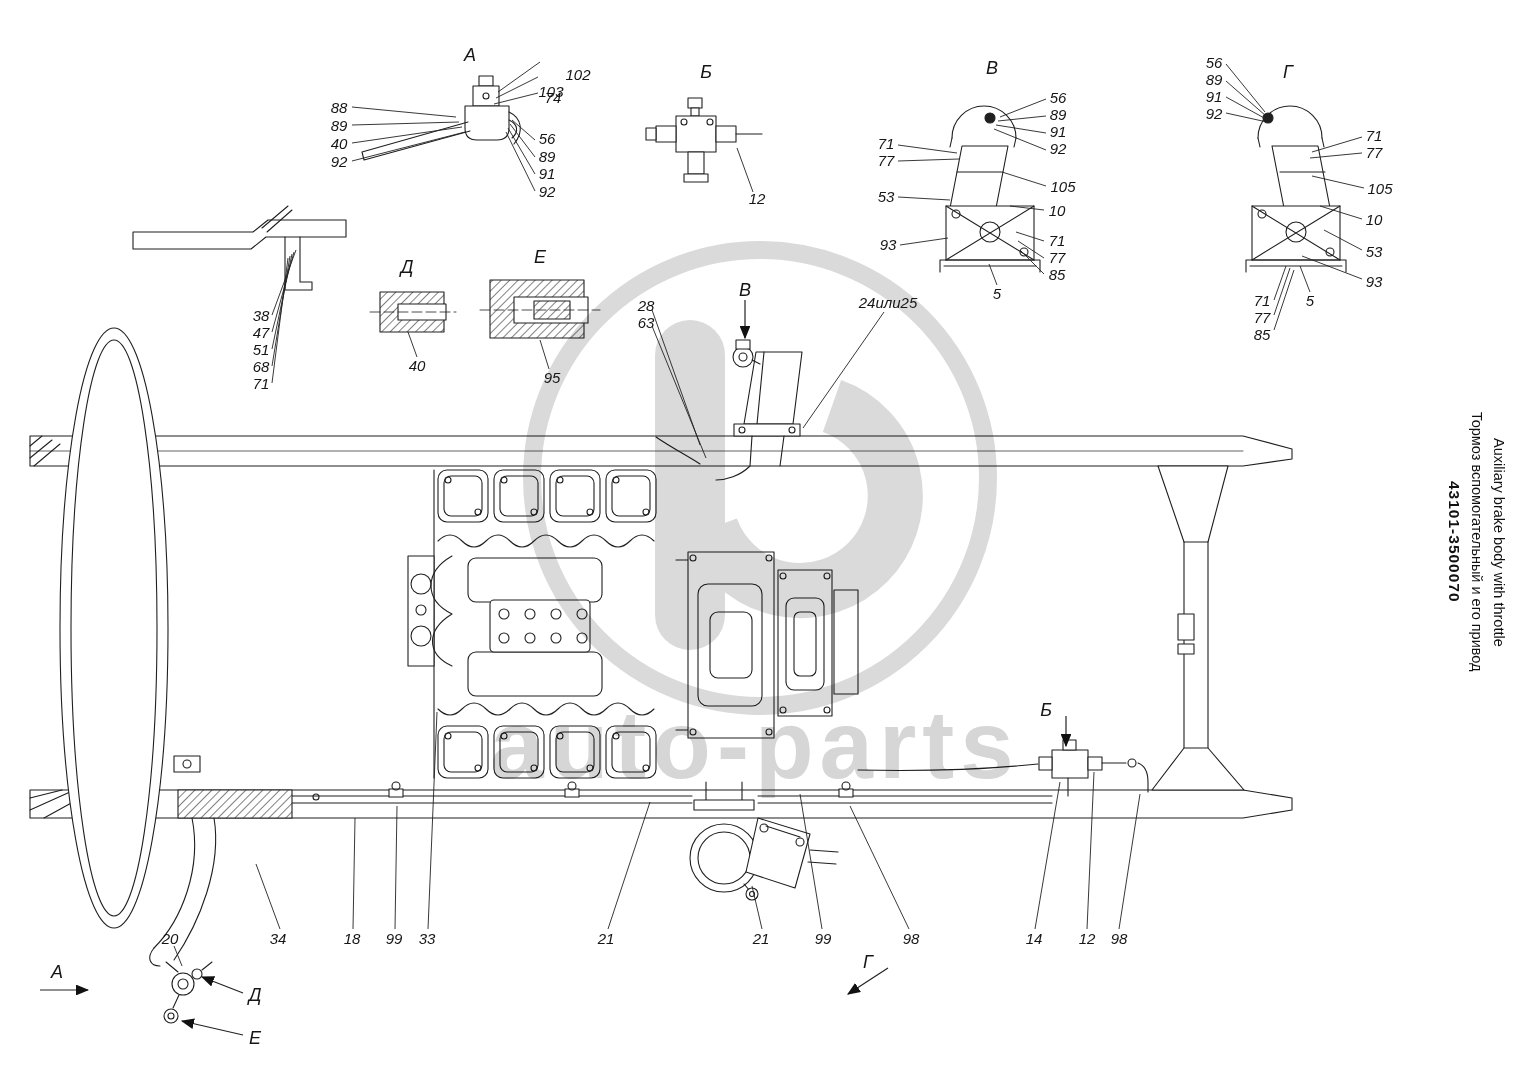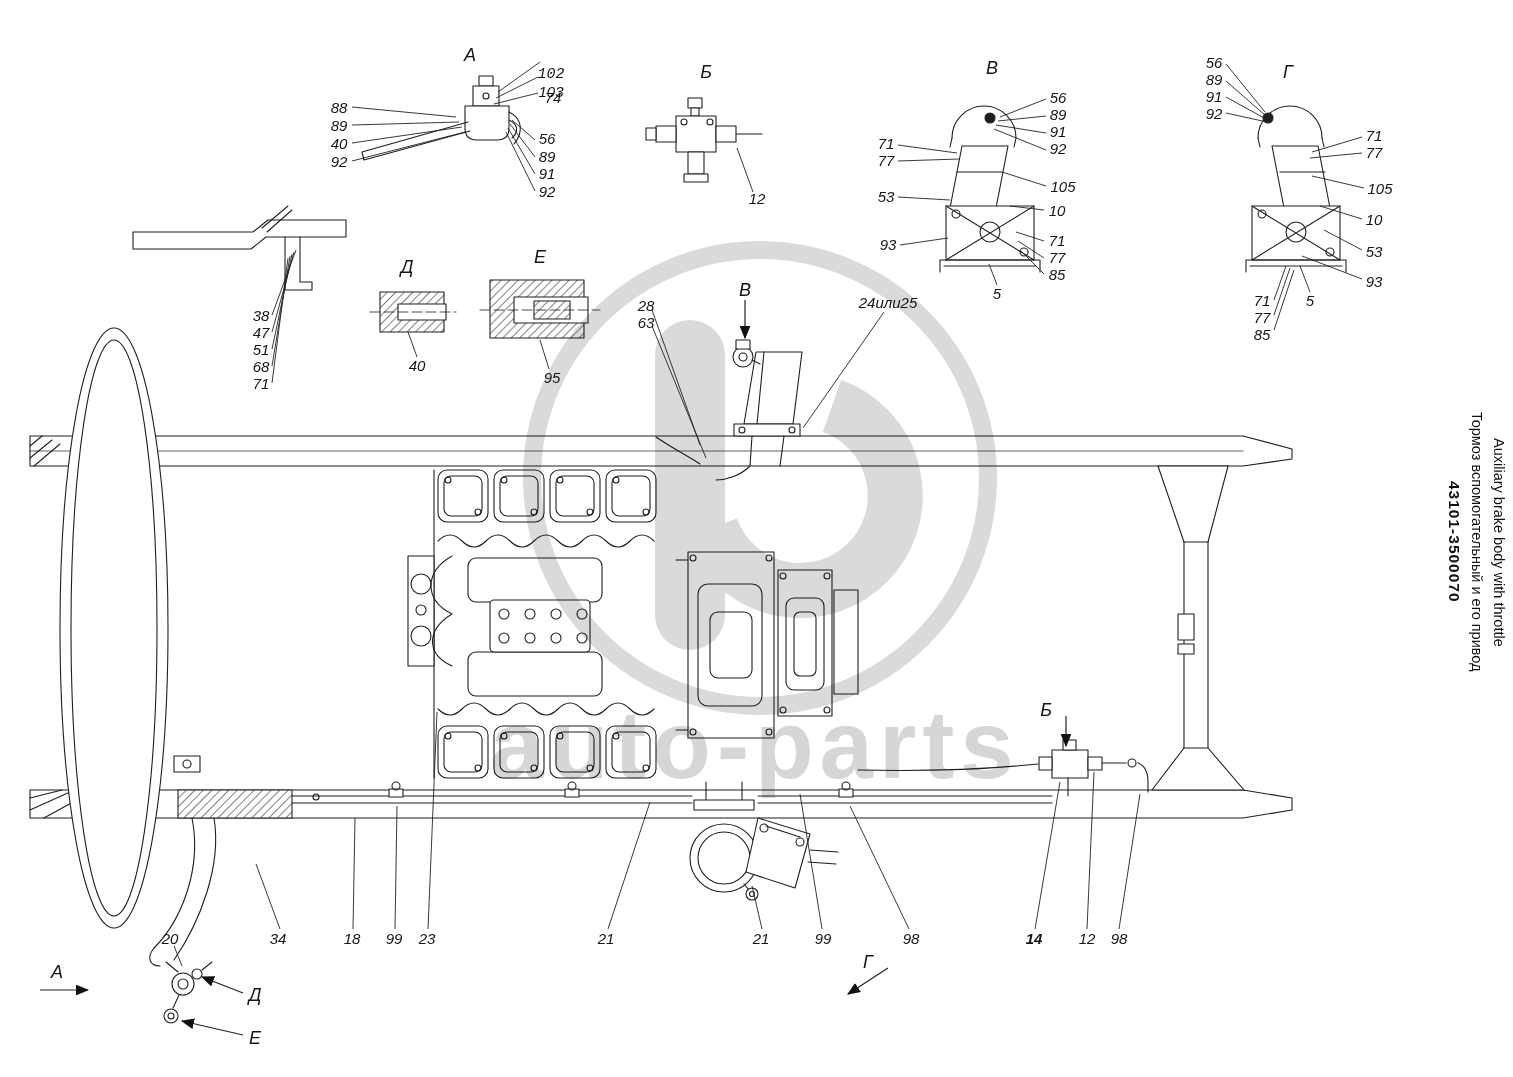--- a/index.html
+++ b/index.html
@@ -360,21 +360,21 @@
     <line x1="243" y1="1035" x2="182" y2="1021" stroke="#222222" stroke-width="1.2" marker-end="url(#arrh)"></line>
     <line x1="745" y1="300" x2="745" y2="338" stroke="#222222" stroke-width="1.2" marker-end="url(#arrh)"></line>
     <line x1="1066" y1="716" x2="1066" y2="746" stroke="#222222" stroke-width="1.2" marker-end="url(#arrh)"></line>
     <line x1="40" y1="990" x2="88" y2="990" stroke="#222222" stroke-width="1.2" marker-end="url(#arrh)"></line>
     <line x1="888" y1="968" x2="848" y2="994" stroke="#222222" stroke-width="1.2" marker-end="url(#arrh)"></line>
   </svg>
 
 <div class="layer" id="callouts">
     <span class="callout view" style="left: 470px; top: 55px;">А</span>
     <span class="callout" style="left: 553px; top: 57px; margin-top: 40px;">74</span>
-    <span class="callout" style="left: 551px; top: 74px; font-family: Liberation Mono, monospace;">102</span>
+    <span class="callout" style="left: 578px; top: 74px;">102</span>
     <span class="callout" style="left: 551px; top: 91px;">103</span>
     <span class="callout" style="left: 339px; top: 107px;">88</span>
     <span class="callout" style="left: 339px; top: 125px;">89</span>
     <span class="callout" style="left: 339px; top: 143px;">40</span>
     <span class="callout" style="left: 339px; top: 161px;">92</span>
     <span class="callout" style="left: 547px; top: 138px;">56</span>
     <span class="callout" style="left: 547px; top: 156px;">89</span>
     <span class="callout" style="left: 547px; top: 173px;">91</span>
     <span class="callout" style="left: 547px; top: 191px;">92</span>
     <span class="callout view" style="left: 706px; top: 72px;">Б</span>
@@ -420,26 +420,26 @@
     <span class="callout" style="left: 552px; top: 377px;">95</span>
     <span class="callout" style="left: 646px; top: 305px;">28</span>
     <span class="callout" style="left: 646px; top: 322px;">63</span>
     <span class="callout view" style="left: 745px; top: 290px;">В</span>
     <span class="callout" style="left: 888px; top: 302px;">24или25</span>
     <span class="callout view" style="left: 1046px; top: 710px;">Б</span>
     <span class="callout" style="left: 170px; top: 938px;">20</span>
     <span class="callout" style="left: 278px; top: 938px;">34</span>
     <span class="callout" style="left: 352px; top: 938px;">18</span>
     <span class="callout" style="left: 394px; top: 938px;">99</span>
-    <span class="callout" style="left: 427px; top: 938px;">23</span>
+    <span class="callout" style="left: 427px; top: 938px;">33</span>
     <span class="callout" style="left: 606px; top: 938px;">21</span>
     <span class="callout" style="left: 761px; top: 938px;">21</span>
     <span class="callout" style="left: 823px; top: 938px;">99</span>
     <span class="callout" style="left: 911px; top: 938px;">98</span>
-    <span class="callout" style="left: 1034px; top: 938px; font-weight: bold;">14</span>
+    <span class="callout" style="left: 1034px; top: 938px;">14</span>
     <span class="callout" style="left: 1087px; top: 938px;">12</span>
     <span class="callout" style="left: 1119px; top: 938px;">98</span>
     <span class="callout view" style="left: 57px; top: 972px;">А</span>
     <span class="callout view" style="left: 255px; top: 995px;">Д</span>
     <span class="callout view" style="left: 255px; top: 1038px;">Е</span>
     <span class="callout view" style="left: 868px; top: 962px;">Г</span>
   </div>
 
 <div class="side-title">
   <span class="pn">43101-3500070</span>

